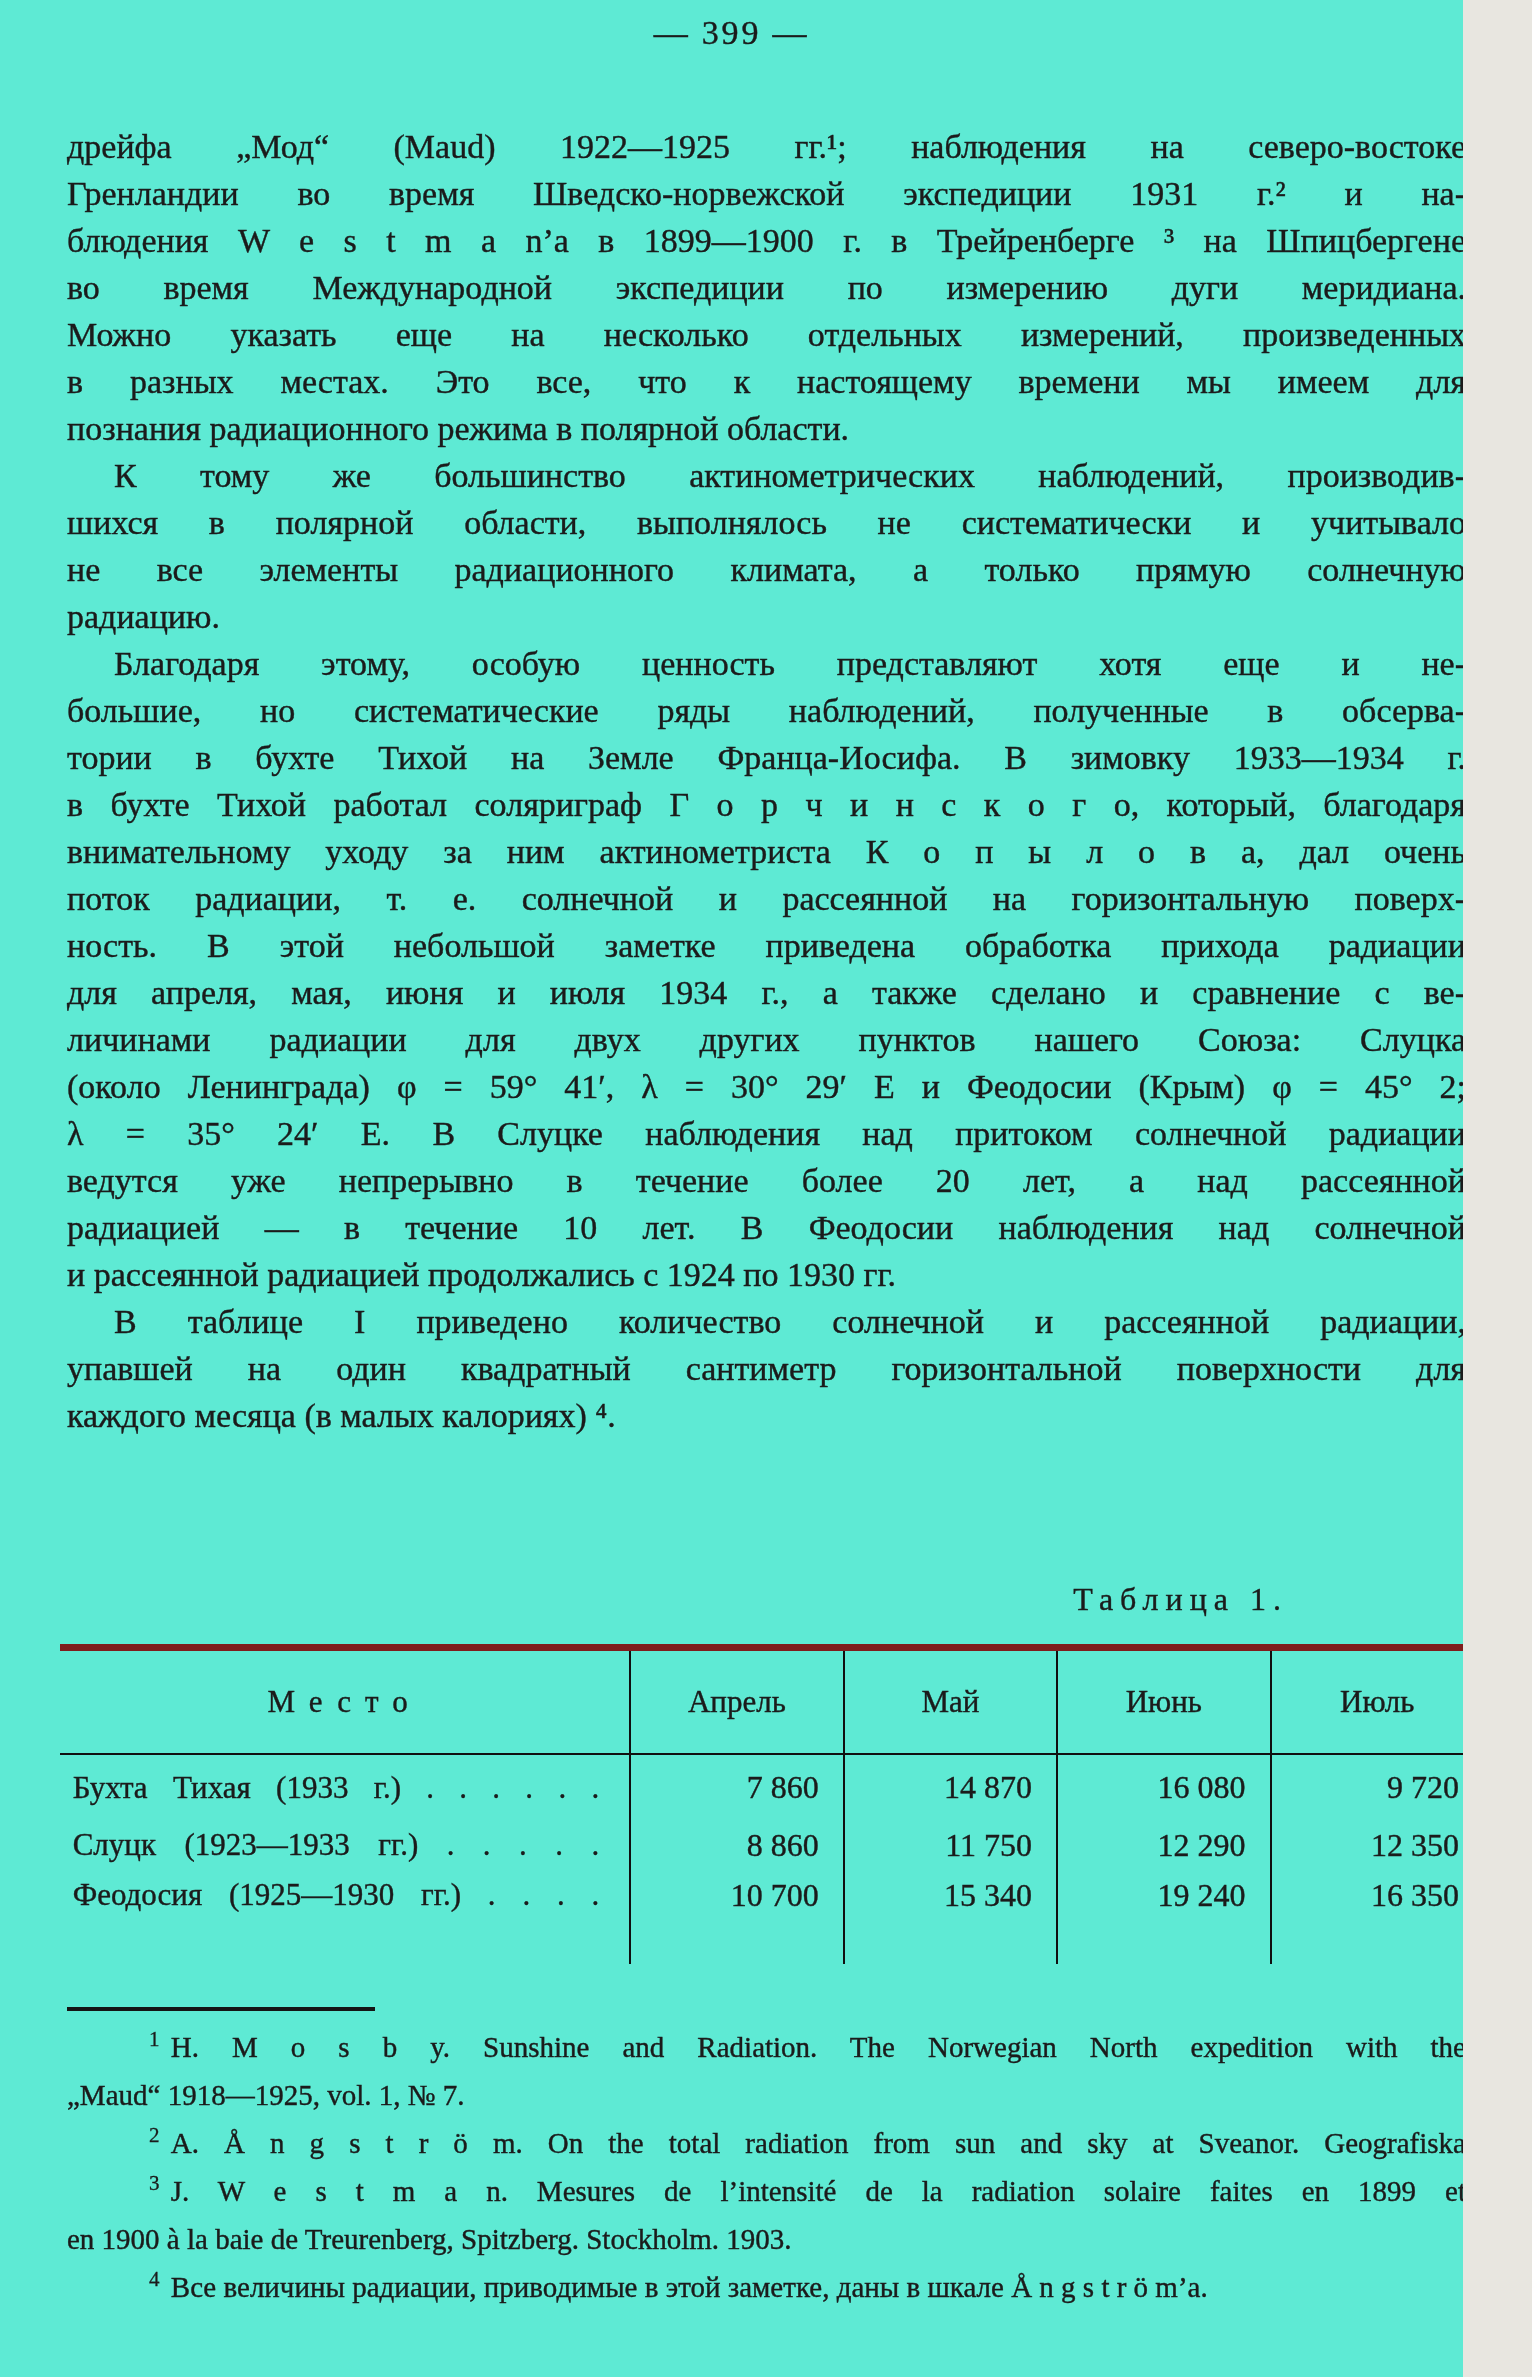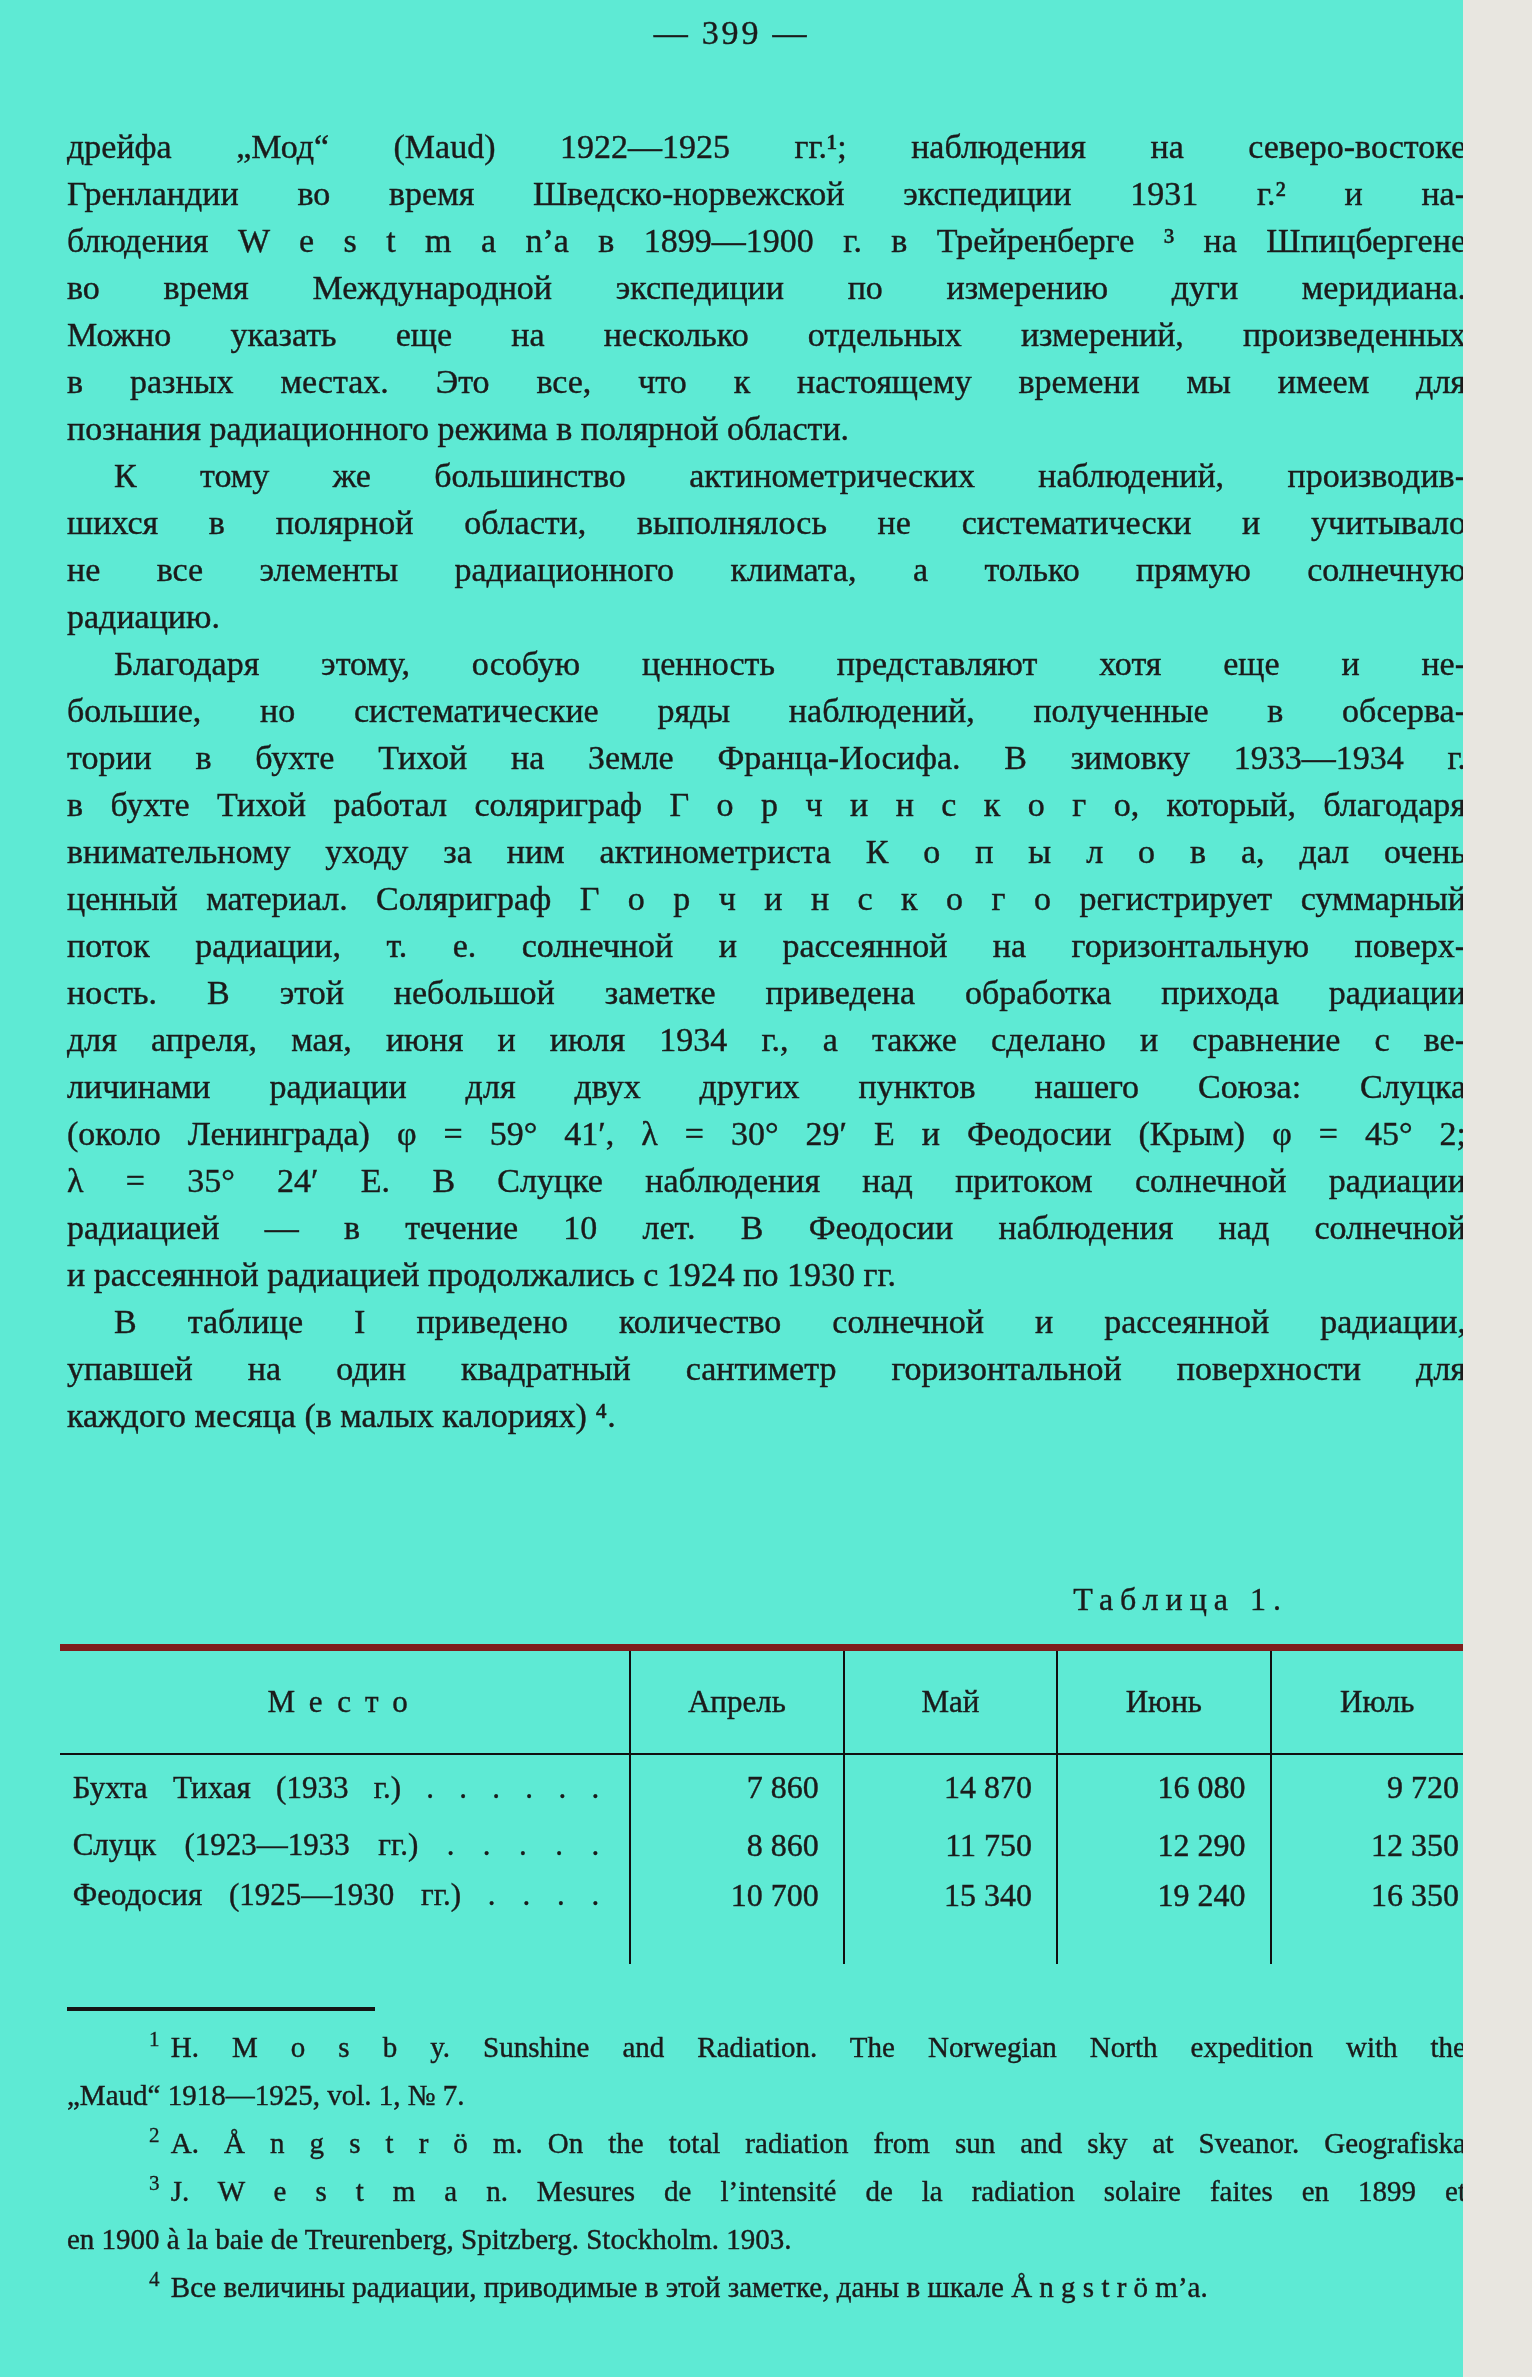--- a/index.html
+++ b/index.html
@@ -71,27 +71,27 @@
     <div class="ln">познания радиационного режима в полярной области.</div>
     <div class="ln just ind">К тому же большинство актинометрических наблюдений, производив-</div>
     <div class="ln just">шихся в полярной области, выполнялось не систематически и учитывало</div>
     <div class="ln just">не все элементы радиационного климата, а только прямую солнечную</div>
     <div class="ln">радиацию.</div>
     <div class="ln just ind">Благодаря этому, особую ценность представляют хотя еще и не-</div>
     <div class="ln just">большие, но систематические ряды наблюдений, полученные в обсерва-</div>
     <div class="ln just">тории в бухте Тихой на Земле Франца-Иосифа. В зимовку 1933—1934 г.</div>
     <div class="ln just">в бухте Тихой работал соляриграф Г о р ч и н с к о г о, который, благодаря</div>
     <div class="ln just">внимательному уходу за ним актинометриста К о п ы л о в а, дал очень</div>
-    <div class="ln just">ценный материал. Соляриграф Г о р ч и н с к о г о регистрирует суммарный</div>
     <div class="ln just">поток радиации, т. е. солнечной и рассеянной на горизонтальную поверх-</div>
     <div class="ln just">ность. В этой небольшой заметке приведена обработка прихода радиации</div>
     <div class="ln just">для апреля, мая, июня и июля 1934 г., а также сделано и сравнение с ве-</div>
     <div class="ln just">личинами радиации для двух других пунктов нашего Союза: Слуцка</div>
     <div class="ln just">(около Ленинграда) φ = 59° 41′, λ = 30° 29′ E и Феодосии (Крым) φ = 45° 2;</div>
     <div class="ln just">λ = 35° 24′ E. В Слуцке наблюдения над притоком солнечной радиации</div>
+    <div class="ln just">ведутся уже непрерывно в течение более 20 лет, а над рассеянной</div>
     <div class="ln just">радиацией — в течение 10 лет. В Феодосии наблюдения над солнечной</div>
     <div class="ln">и рассеянной радиацией продолжались с 1924 по 1930 гг.</div>
     <div class="ln just ind">В таблице I приведено количество солнечной и рассеянной радиации,</div>
     <div class="ln just">упавшей на один квадратный сантиметр горизонтальной поверхности для</div>
     <div class="ln">каждого месяца (в малых калориях) ⁴.</div>
   </div>
 
   <div class="tcap">Таблица 1.</div>
 
   <div class="tbl">

